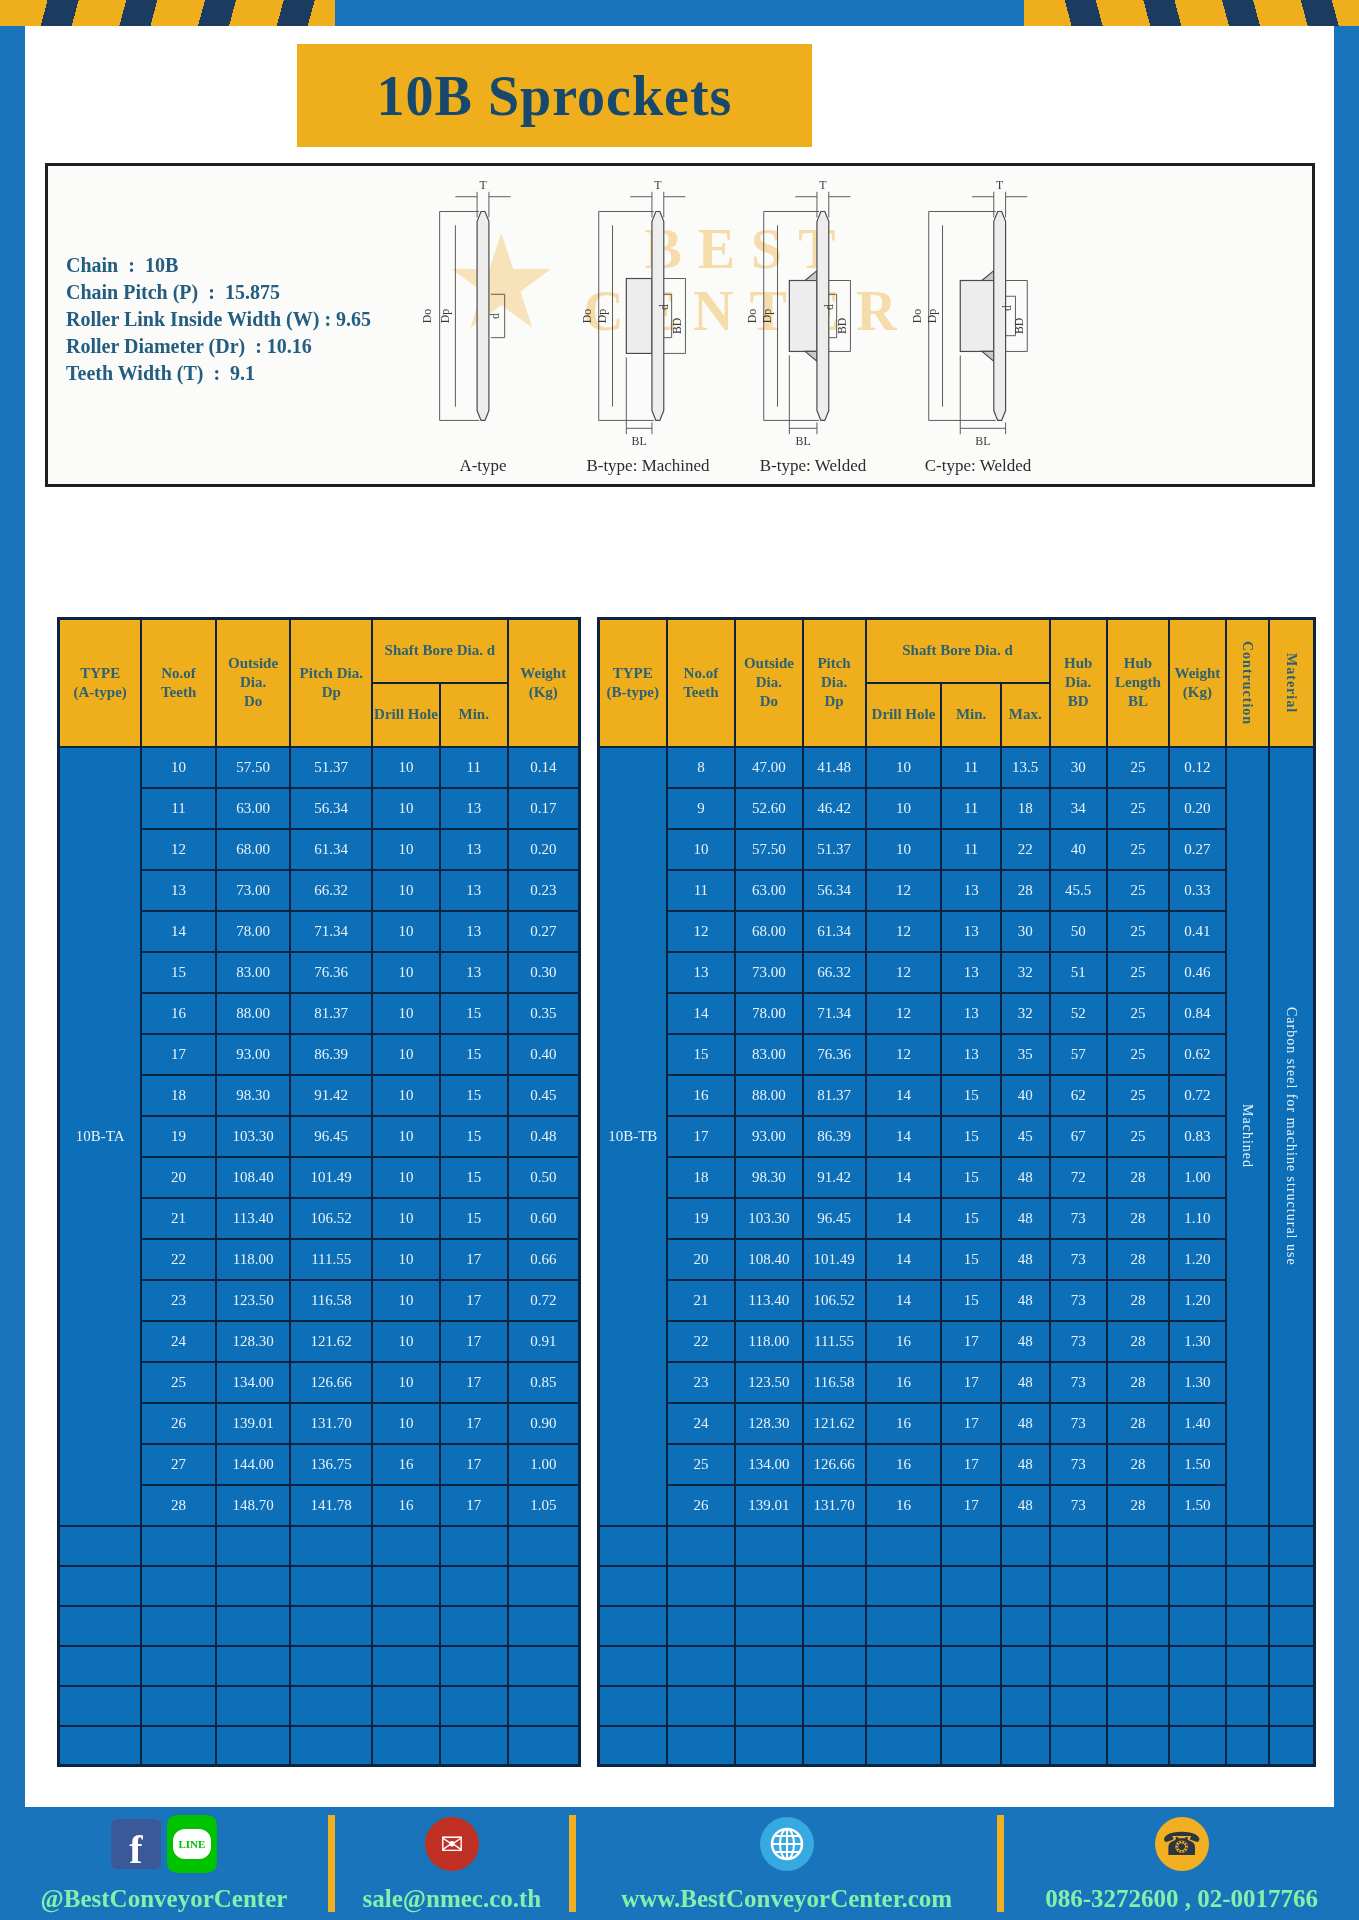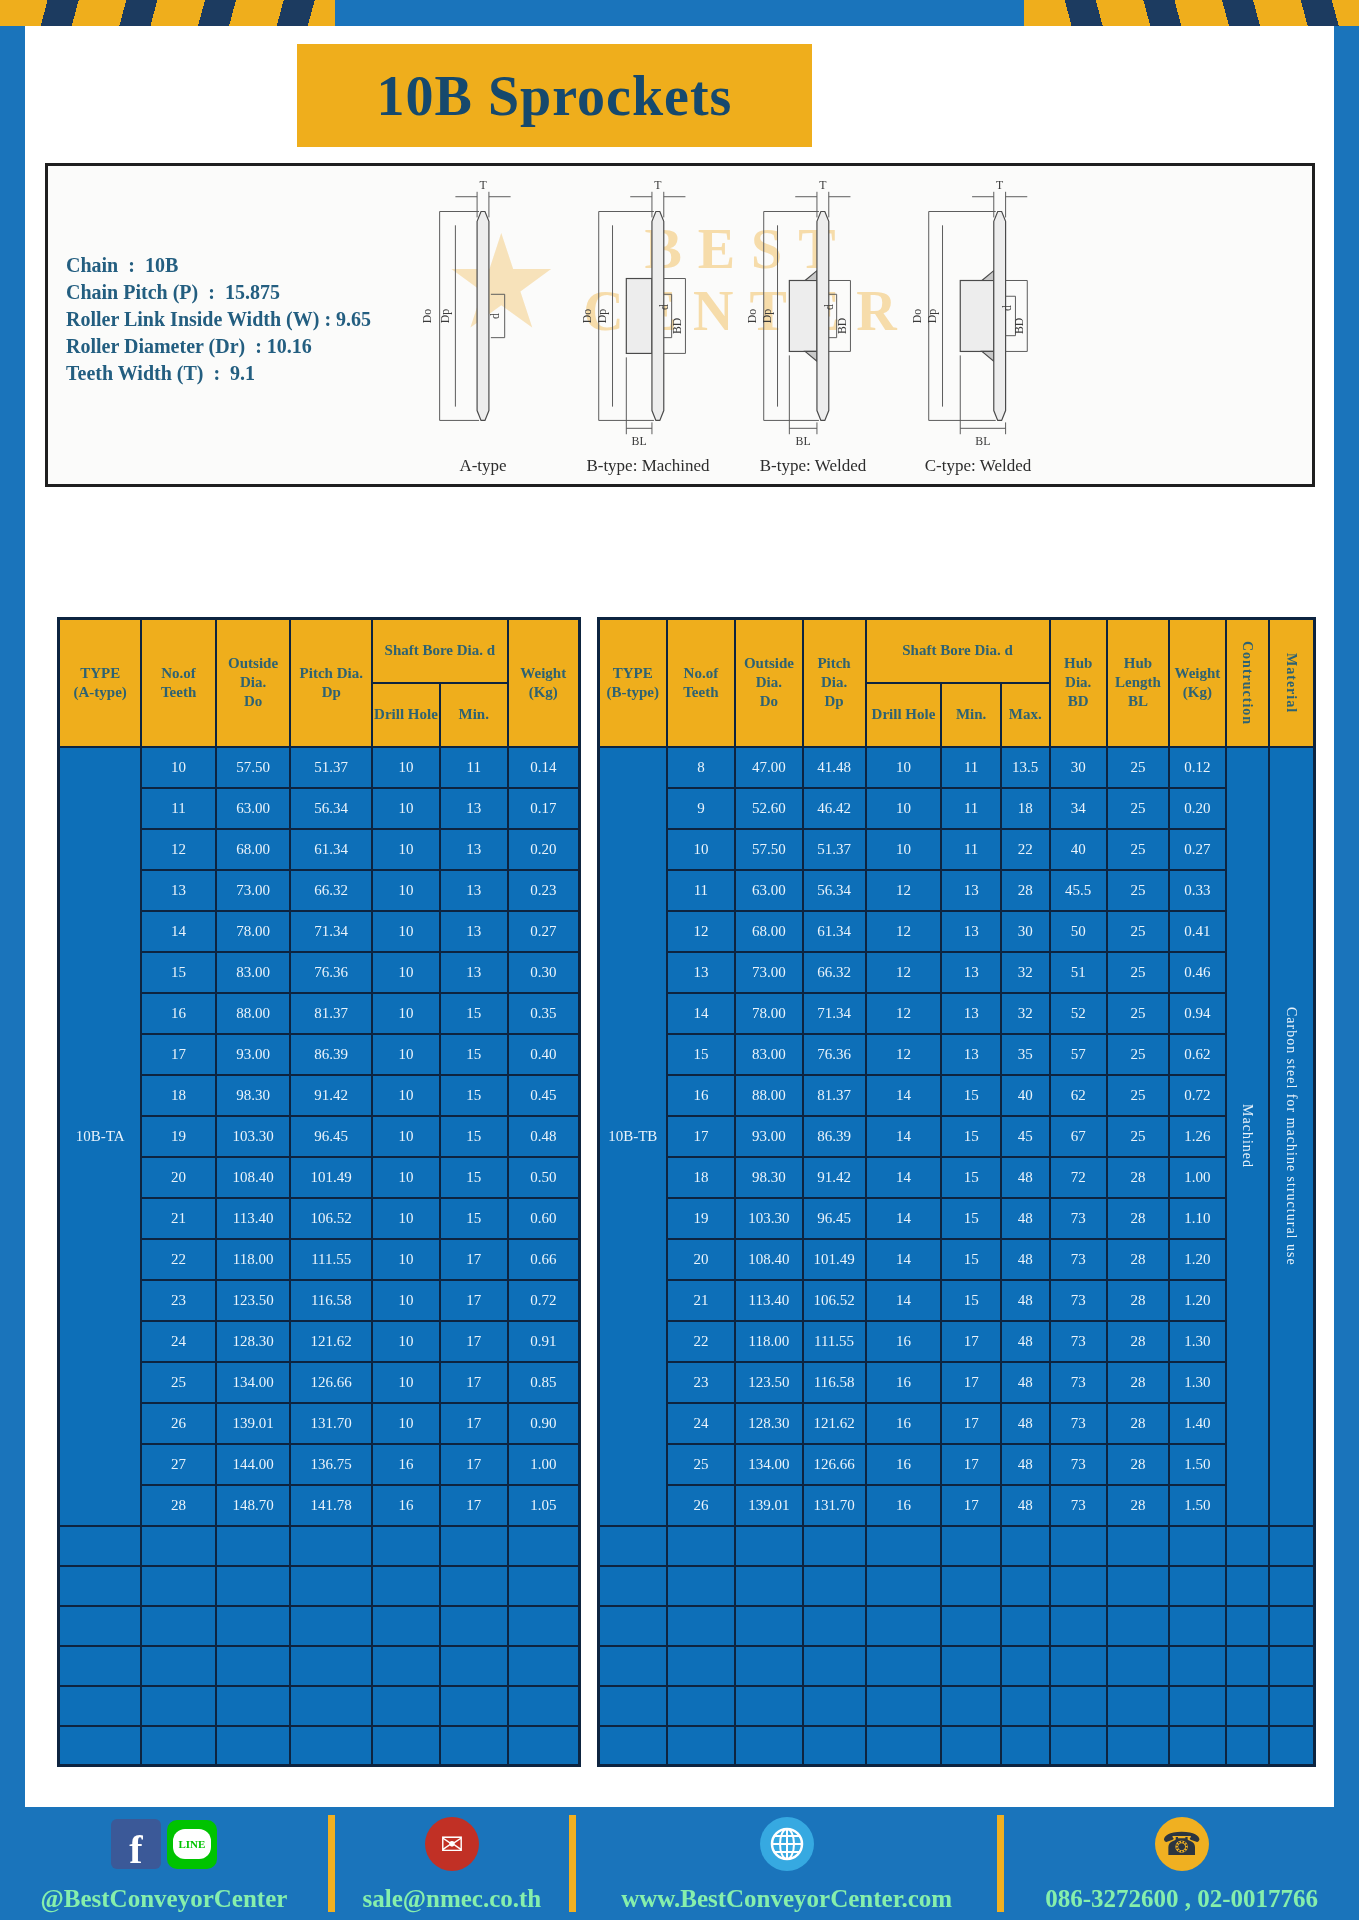--- a/index.html
+++ b/index.html
@@ -48,21 +48,21 @@
   
   .footer{position:absolute;left:0;top:1807px;width:1359px;height:113px;background:#1a74bb;
           display:flex;align-items:stretch;}
   .fsec{display:flex;flex-direction:column;align-items:center;justify-content:flex-start;padding-top:10px;}
   .f1{width:24.5%;} .f2{width:17.5%;} .f3{width:31.5%;} .f4{width:26.5%;}
   .fdiv{width:7px;background:#f0b021;margin:8px 0;}
   .icon-row{display:flex;gap:6px;height:54px;align-items:center;}
   .flabel{font-size:25px;font-weight:bold;color:#86efac;margin-top:14px;white-space:nowrap;}
   .ic-fb{width:50px;height:50px;background:#3b5998;border-radius:6px;color:#fff;font-weight:bold;
          font-size:40px;display:flex;align-items:flex-end;justify-content:center;line-height:0.95;}
-  .ic-line{width:50px;height:49px;background:#00c300;border-radius:10px;display:flex;align-items:center;justify-content:center;}
+  .ic-line{width:50px;height:58px;background:#00c300;border-radius:10px;display:flex;align-items:center;justify-content:center;}
   .ic-line .bub{width:38px;height:30px;background:#fff;border-radius:12px;display:flex;align-items:center;justify-content:center;
                 font-size:11px;font-weight:bold;color:#00c300;}
   .ic-mail{width:54px;height:54px;background:#c13025;border-radius:50%;display:flex;align-items:center;justify-content:center;
            color:#fff;font-size:28px;}
   .ic-globe{width:54px;height:54px;background:#36a9e1;border-radius:50%;display:flex;align-items:center;justify-content:center;}
   .ic-phone{width:54px;height:54px;background:#f0b021;border-radius:50%;display:flex;align-items:center;justify-content:center;
             color:#2c3540;font-size:32px;transform:rotate(0deg);}
 </style>
 </head>
 <body>
@@ -572,21 +572,21 @@
           </tr>
           <tr class="drow">
             <td>14</td>
             <td>78.00</td>
             <td>71.34</td>
             <td>12</td>
             <td>13</td>
             <td>32</td>
             <td>52</td>
             <td>25</td>
-            <td>0.94</td>
+            <td>0.84</td>
           </tr>
           <tr class="drow">
             <td>15</td>
             <td>83.00</td>
             <td>76.36</td>
             <td>12</td>
             <td>13</td>
             <td>35</td>
             <td>57</td>
             <td>25</td>
@@ -605,21 +605,21 @@
           </tr>
           <tr class="drow">
             <td>17</td>
             <td>93.00</td>
             <td>86.39</td>
             <td>14</td>
             <td>15</td>
             <td>45</td>
             <td>67</td>
             <td>25</td>
-            <td>1.26</td>
+            <td>0.83</td>
           </tr>
           <tr class="drow">
             <td>18</td>
             <td>98.30</td>
             <td>91.42</td>
             <td>14</td>
             <td>15</td>
             <td>48</td>
             <td>72</td>
             <td>28</td>

